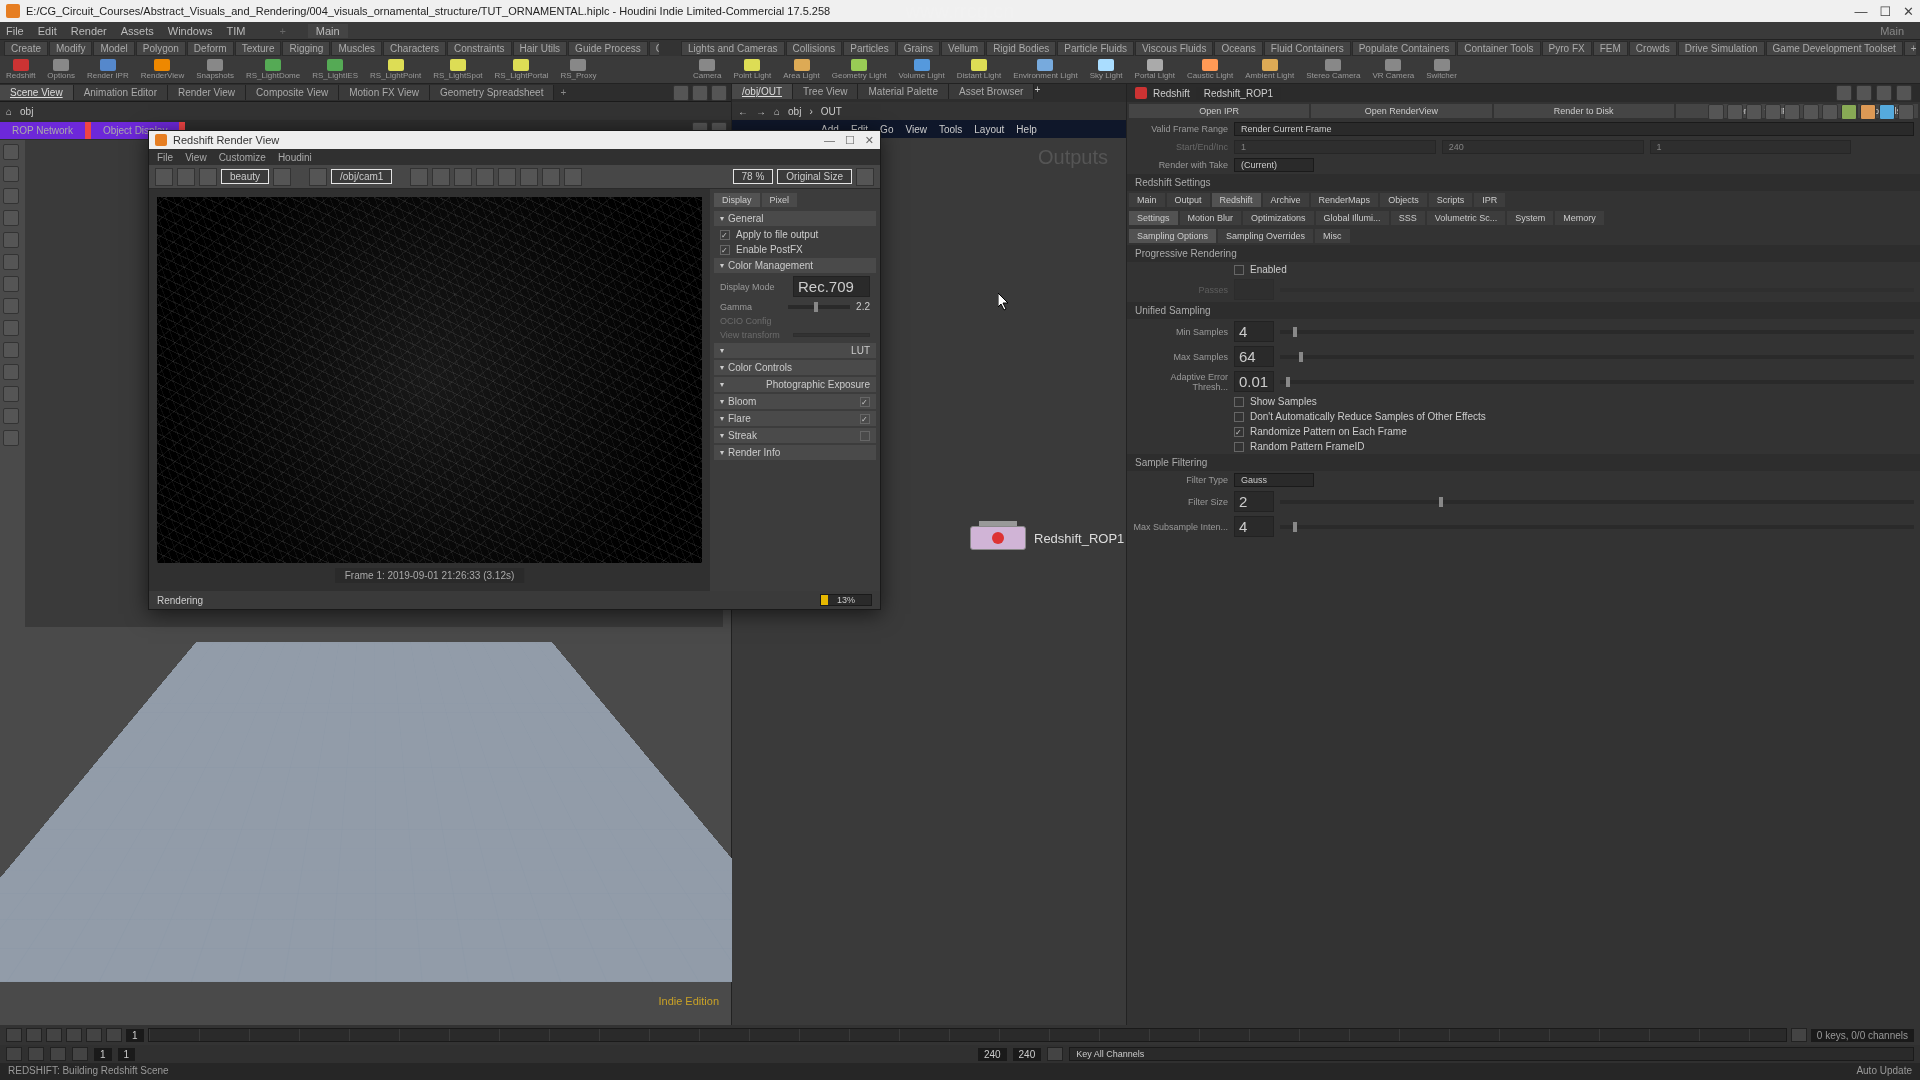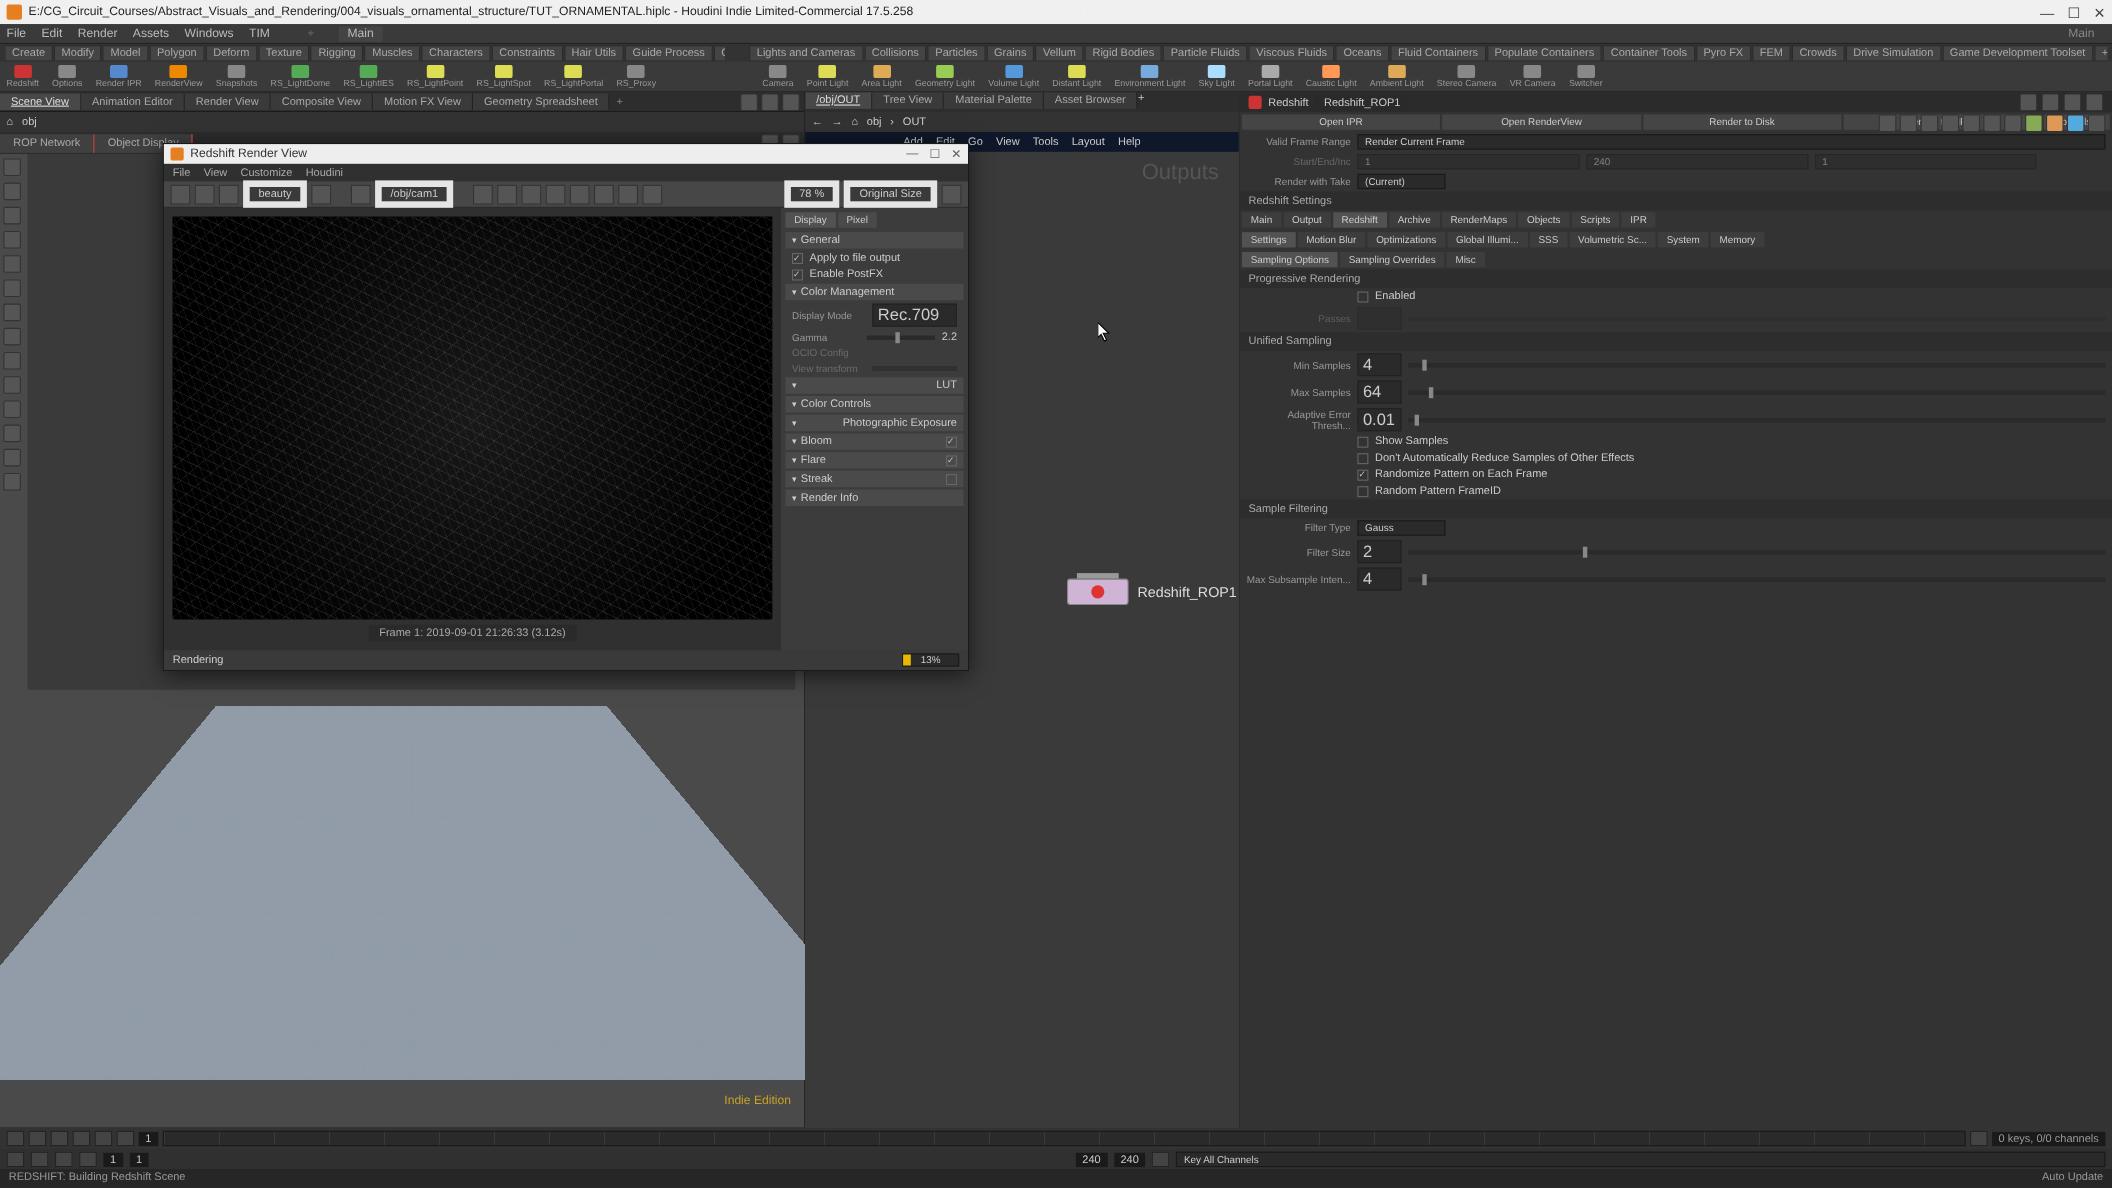--- a/index.html
+++ b/index.html
@@ -29,21 +29,21 @@
 .pane-tab.active { background:#484848; color:#ddd;text-decoration:underline; }
 .pane-tabs .plus { padding:2px 6px; color:#888; }
 
 
 .work { display:flex; height:calc(100% - 22px - 18px - 16px - 28px - 55px); }
 
 
 .left-col { width:732px; display:flex; flex-direction:column; border-right:1px solid #222; position:relative; }
 .path-bar { height:18px; background:#333; display:flex; align-items:center; padding:0 6px; font-size:10px; gap:8px; }
 .subtabs { height:20px; background:#2d2d2d; display:flex; align-items:center; font-size:10px; }
-.stab { padding:3px 12px; background:#404040; color:#aaa; border-right:1px solid #ef4444; }
+.stab { padding:3px 12px; background:#6d28d9; color:#aaa; border-right:6px solid #ef4444; }
 .viewport-wrap { flex:1; background:#4a4a4a; position:relative; }
 .viewport-left-icons { position:absolute; left:3px; top:4px; display:flex; flex-direction:column; gap:6px; }
 .vic { width:16px; height:16px; background:#555; border:1px solid #333; border-radius:2px; }
 .grid-overlay { position:absolute; left:25px; right:8px; top:0; bottom:0; background-image:
   repeating-linear-gradient(0deg, rgba(120,140,160,.12) 0, rgba(120,140,160,.12) 1px, transparent 1px, transparent 35px),
   repeating-linear-gradient(90deg, rgba(120,140,160,.12) 0, rgba(120,140,160,.12) 1px, transparent 1px, transparent 35px);
   transform:perspective(600px) rotateX(55deg); transform-origin:center 80%; background-color:#929ca9; }
 .grid-upper { position:absolute; left:25px; right:8px; top:0; height:55%; background:#3a3a3a; }
 .indie-badge { position:absolute; right:12px; bottom:18px; color:#c9a227; font-size:11px; }
 .viewport-right-icons { position:absolute; right:4px; top:4px; display:flex; flex-direction:column; gap:4px; }
@@ -51,21 +51,21 @@
 .persp-toggle span { background:#555; padding:1px 6px; font-size:9px; border:1px solid #333; }
 
 
 .renderview { position:absolute; left:148px; top:130px; width:733px; height:480px; background:#3a3a3a; border:1px solid #1a1a1a; box-shadow:0 4px 20px rgba(0,0,0,.6); display:flex; flex-direction:column; z-index:50; }
 .rv-title { height:18px; background:#eee; display:flex; align-items:center; padding:0 6px; color:#333; font-size:11px; }
 .rv-title .rvi { width:12px; height:12px; background:#e67e22; margin-right:6px; border-radius:2px; }
 .rv-title .rvwin { margin-left:auto; display:flex; gap:10px; color:#666; }
 .rv-menu { height:16px; display:flex; align-items:center; padding:0 8px; gap:12px; font-size:10px; color:#aaa; background:#303030; }
 .rv-toolbar { height:24px; background:#474747; display:flex; align-items:center; padding:0 6px; gap:4px; border-bottom:1px solid #2a2a2a; }
 .rv-tb-btn { width:18px; height:18px; background:#555; border:1px solid #333; }
-.rv-tb-sel { background:#3a3a3a; border:6px solid #e5e5e5; padding:1px 8px; font-size:10px; }
+.rv-tb-sel { background:#3a3a3a; border:1px solid #e5e5e5; padding:1px 8px; font-size:10px; }
 .rv-body { flex:1; display:flex; }
 .rv-canvas { flex:1; background:#303030; position:relative; padding:8px; }
 .render-img { position:absolute; inset:8px 8px 28px 8px; background:#000;
   background-image:
     repeating-linear-gradient(25deg, rgba(120,120,120,.18) 0 1px, transparent 1px 9px),
     repeating-linear-gradient(-40deg, rgba(110,110,110,.14) 0 1px, transparent 1px 13px),
     repeating-linear-gradient(70deg, rgba(130,130,130,.10) 0 1px, transparent 1px 7px),
     radial-gradient(circle at 50% 50%, rgba(80,80,80,.3), rgba(0,0,0,.9) 80%);
 }
 .rv-frameinfo { position:absolute; bottom:8px; left:50%; transform:translateX(-50%); background:#2a2a2a; padding:2px 10px; font-size:10px; color:#aaa; }

